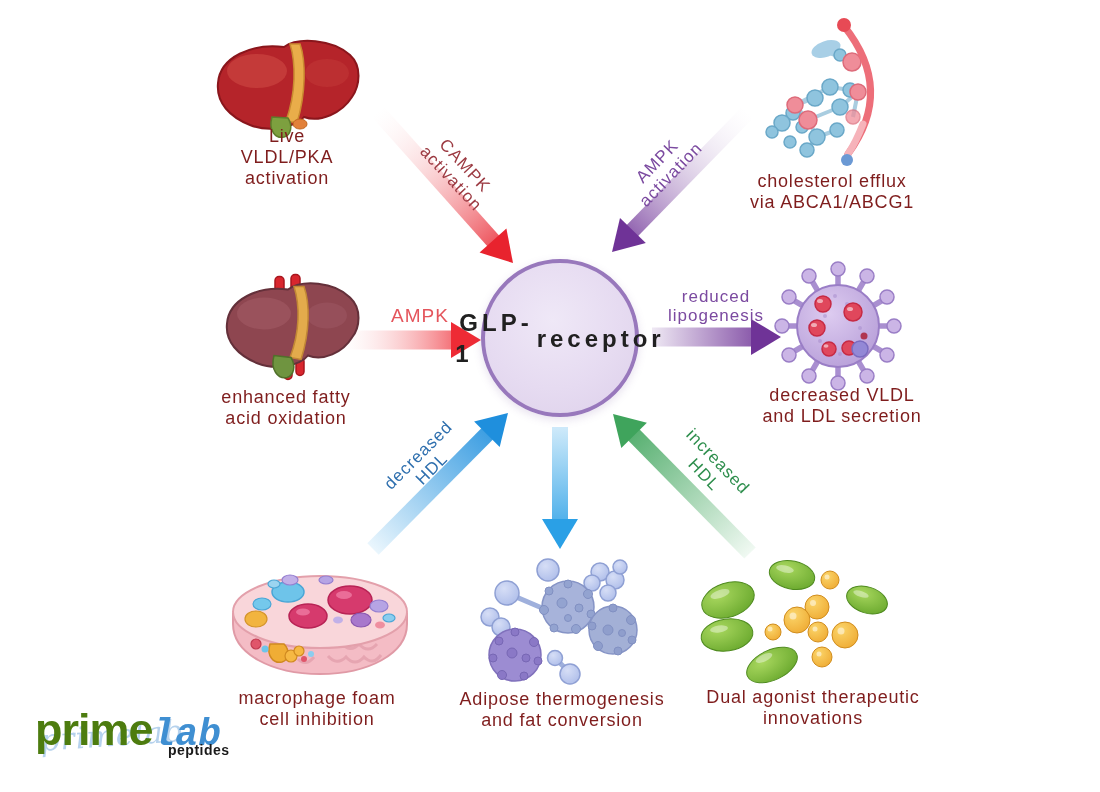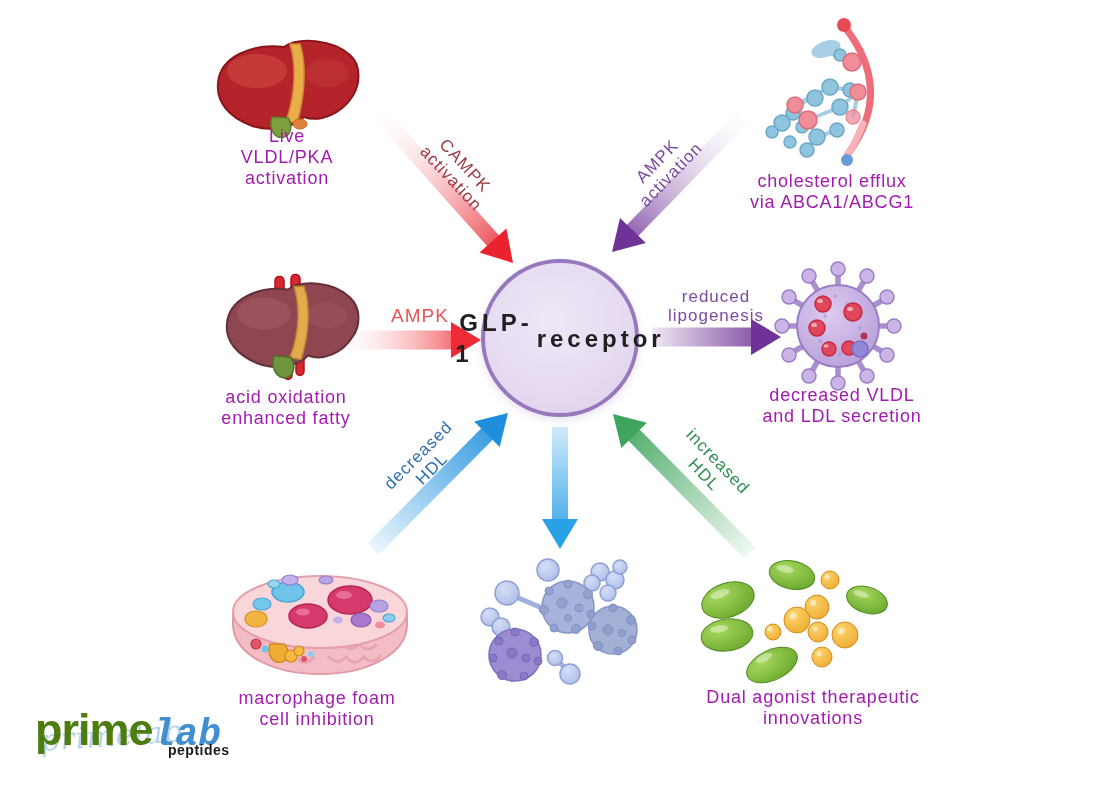--- a/index.html
+++ b/index.html
@@ -5,21 +5,21 @@
   html,body{margin:0;padding:0;background:#ffffff;}
   #canvas{position:relative;width:1100px;height:792px;background:#ffffff;overflow:hidden;
           font-family:"Liberation Sans", sans-serif;}
   
   #center-circle{position:absolute;left:481px;top:259px;width:158px;height:158px;border-radius:50%;
     background:radial-gradient(circle at 45% 38%, #efe8f7 0%, #e6dbf1 55%, #ddd0ea 100%);
     border:4px solid #9878bc;display:flex;flex-direction:row;align-items:center;justify-content:center;
     box-shadow:0 3px 8px rgba(120,90,160,.18);box-sizing:border-box;}
   #center-circle .cline{font-size:24px;font-weight:700;letter-spacing:4px;color:#202020;line-height:31px;text-indent:4px;}
   
-  .caption{position:absolute;width:280px;text-align:center;color:#a21caf;font-size:18px;
+  .caption{position:absolute;width:280px;text-align:center;color:#7f1d1d;font-size:18px;
     line-height:21px;letter-spacing:0.8px;}
   
   .alabel{position:absolute;text-align:center;font-size:17px;line-height:19px;letter-spacing:1px;
     transform:translate(-50%,-50%);white-space:nowrap;}
   .alabel.rot47{transform:translate(-50%,-50%) rotate(47deg);}
   .alabel.rotm46{transform:translate(-50%,-50%) rotate(-46deg);}
   .alabel.rotm45{transform:translate(-50%,-50%) rotate(-45deg);}
   .alabel.rot46{transform:translate(-50%,-50%) rotate(46deg);}
   .c-darkred{color:#9c3a42;}
   .c-red{color:#e4555c;font-size:19px;}
@@ -380,30 +380,34 @@
   <div class="caption" style="left:147px;top:126px">
     <div>Live</div>
     <div>VLDL/PKA</div>
     <div>activation</div>
   </div>
   <div class="caption" style="left:692px;top:171px">
     <div>cholesterol efflux</div>
     <div>via ABCA1/ABCG1</div>
   </div>
   <div class="caption" style="left:146px;top:387px">
+    <div>enhanced fatty</div>
     <div>acid oxidation</div>
-    <div>enhanced fatty</div>
   </div>
   <div class="caption" style="left:702px;top:385px">
     <div>decreased VLDL</div>
     <div>and LDL secretion</div>
   </div>
   <div class="caption" style="left:177px;top:688px">
     <div>macrophage foam</div>
     <div>cell inhibition</div>
+  </div>
+  <div class="caption" style="left:422px;top:689px">
+    <div>Adipose thermogenesis</div>
+    <div>and fat conversion</div>
   </div>
   <div class="caption" style="left:673px;top:687px">
     <div>Dual agonist therapeutic</div>
     <div>innovations</div>
   </div>
 
   <div class="alabel rot47 c-darkred" style="left:458px;top:172px">
     <div>CAMPK</div>
     <div>activation</div>
   </div>

